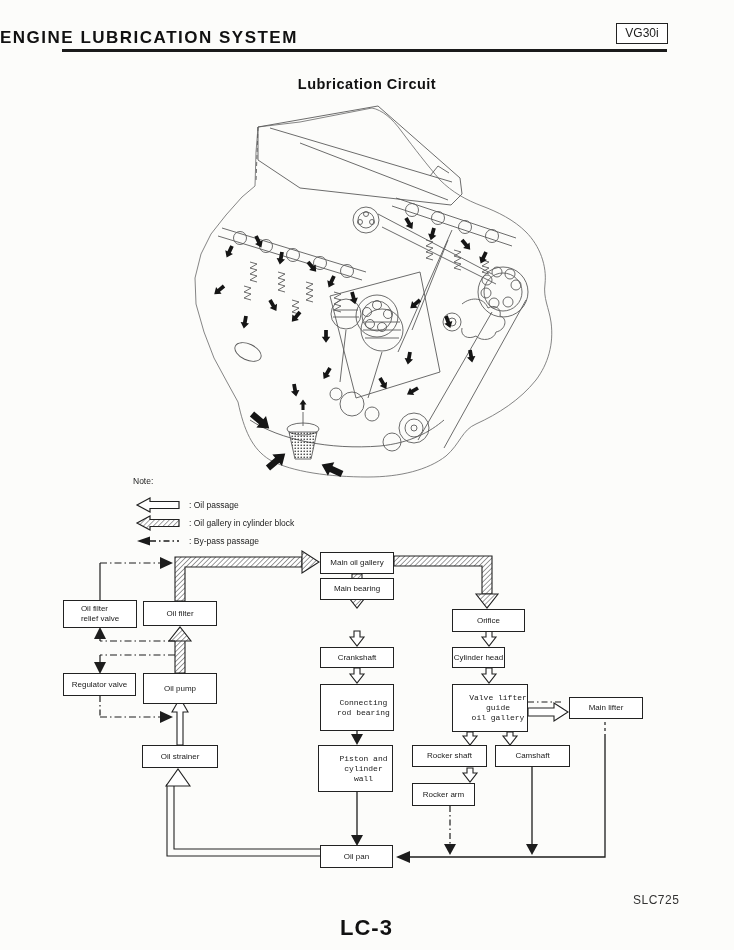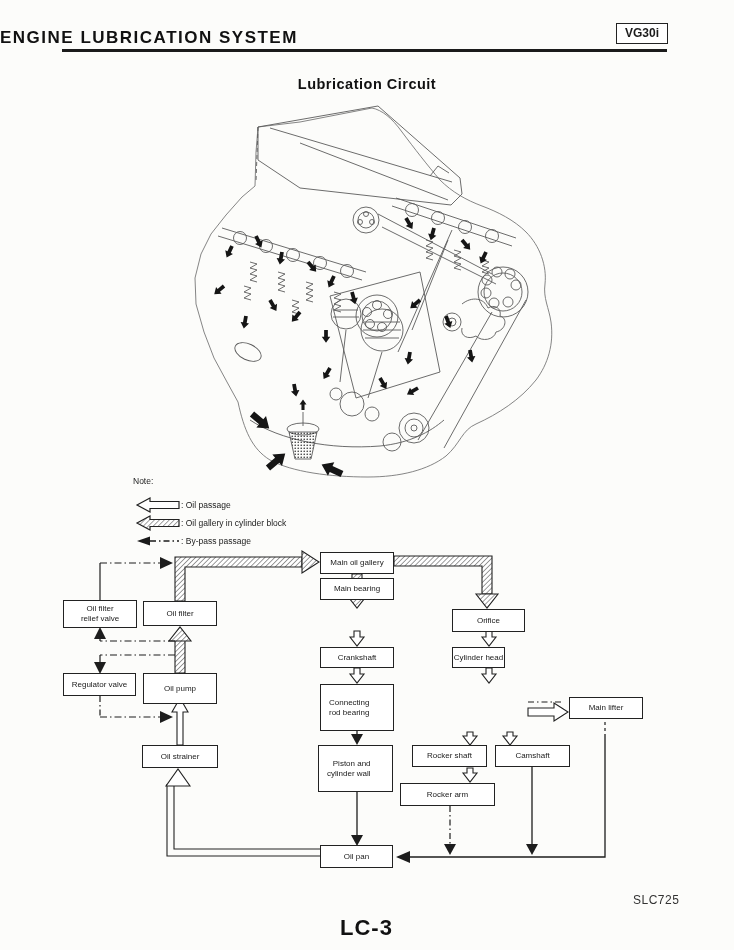--- a/index.html
+++ b/index.html
@@ -4,33 +4,33 @@
 <style>
   html,body{margin:0;padding:0;background:#e8e8e6;}
   body{width:734px;height:950px;position:relative;overflow:hidden;
        font-family:"Liberation Sans","DejaVu Sans",sans-serif;color:#1c1c1c;}
   #page{position:absolute;inset:0;background:#fcfcfa;}
   
   .hdr-title{position:absolute;left:0;top:28px;width:660px;text-align:left;
              font-size:17px;font-weight:bold;letter-spacing:1.5px;color:#111;}
   .hdr-rule{position:absolute;left:62px;top:49px;width:605px;height:3px;background:#1b1b1b;}
   .badge{position:absolute;left:616px;top:23px;width:50px;height:19px;border:1.6px solid #222;
-         font-size:12px;font-weight:bold;text-align:center;line-height:19px;background:#fff;}
+         font-size:12px;font-weight:normal;text-align:center;line-height:19px;background:#fff;}
   .sec-title{position:absolute;left:0;top:76px;width:734px;text-align:center;
              font-size:14.5px;font-weight:bold;letter-spacing:.5px;color:#111;}
   
   .note{position:absolute;left:133px;top:476px;font-size:8.5px;}
-  .leg-row{position:absolute;left:135px;height:18px;display:flex;align-items:center;}
+  .leg-row{position:absolute;left:135px;height:18px;display:flex;align-items:center;gap:8px;}
   .leg-row svg{flex:none;}
   .leg-label{font-size:8.5px;white-space:nowrap;color:#222;}
   
   .node{position:absolute;border:1.5px solid #222;background:#fff;font-size:8px;line-height:10px;
-        display:flex;align-items:center;justify-content:center;text-align:center;
+        display:flex;align-items:center;justify-content:center;text-align:left;
         white-space:pre-line;color:#1a1a1a;box-sizing:border-box;}
-  .node.tl{justify-content:flex-start;text-align:right;padding-left:8px;}
+  .node.tl{justify-content:flex-start;text-align:center;padding-left:16px;font-family:Liberation Mono, monospace;}
   svg.layer{position:absolute;left:0;top:0;pointer-events:none;}
   .fig-code{position:absolute;left:633px;top:893px;font-size:12px;letter-spacing:.5px;color:#333;}
   .page-no{position:absolute;left:340px;top:915px;font-size:22px;font-weight:bold;letter-spacing:1px;color:#111;}
 </style>
 </head>
 <body>
 
 <div id="page">
 
   <div class="hdr-title">ENGINE LUBRICATION SYSTEM</div>
@@ -279,24 +279,26 @@
 relief valve</div>
   <div class="node" style="left:143px;top:601px;width:74px;height:25px">Oil filter</div>
   <div class="node" style="left:320px;top:578px;width:74px;height:22px">Main bearing</div>
   <div class="node" style="left:452px;top:609px;width:73px;height:23px">Orifice</div>
   <div class="node" style="left:320px;top:647px;width:74px;height:21px">Crankshaft</div>
   <div class="node" style="left:452px;top:647px;width:53px;height:21px">Cylinder head</div>
   <div class="node" style="left:63px;top:673px;width:73px;height:23px">Regulator valve</div>
   <div class="node" style="left:143px;top:673px;width:74px;height:31px">Oil pump</div>
   <div class="node tl" style="left:320px;top:684px;width:74px;height:47px">Connecting
 rod bearing</div>
+  <div class="node tl" style="left:452px;top:684px;width:76px;height:48px">Valve lifter guide
+oil gallery</div>
   <div class="node" style="left:569px;top:697px;width:74px;height:22px">Main lifter</div>
   <div class="node" style="left:142px;top:745px;width:76px;height:23px">Oil strainer</div>
   <div class="node" style="left:412px;top:745px;width:75px;height:22px">Rocker shaft</div>
   <div class="node" style="left:495px;top:745px;width:75px;height:22px">Camshaft</div>
-  <div class="node" style="left:400px;top:783px;width:95px;height:23px">Rocker arm</div>
+  <div class="node" style="left:412px;top:783px;width:63px;height:23px">Rocker arm</div>
   <div class="node tl" style="left:318px;top:745px;width:75px;height:47px">Piston and
 cylinder wall</div>
   <div class="node" style="left:320px;top:845px;width:73px;height:23px">Oil pan</div>
 
   <div class="fig-code">SLC725</div>
   <div class="page-no">LC-3</div>
 </div>
 
 </body></html>

